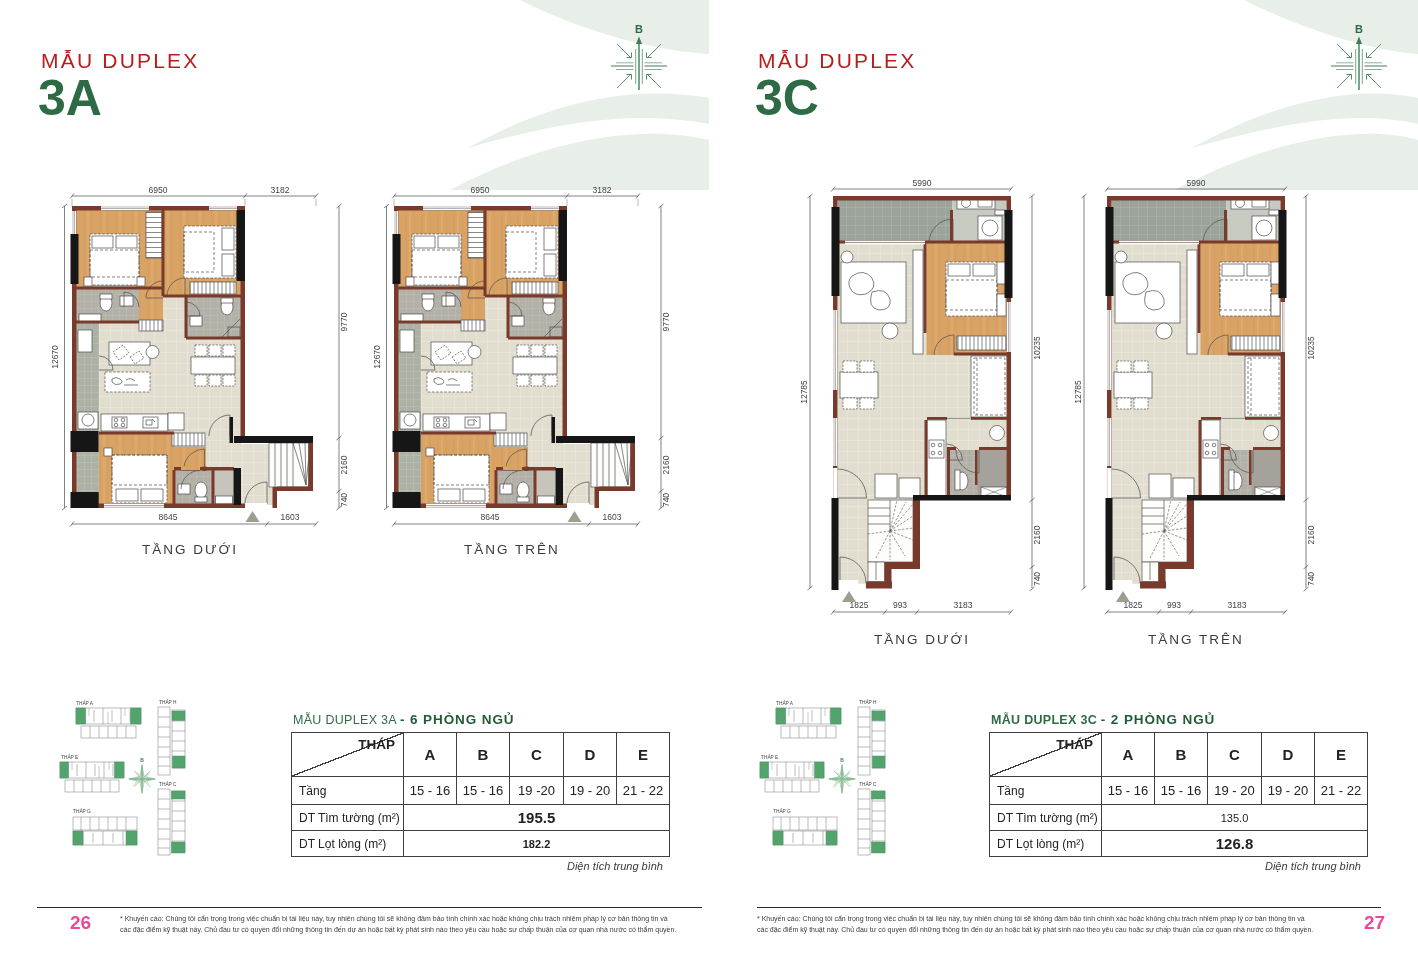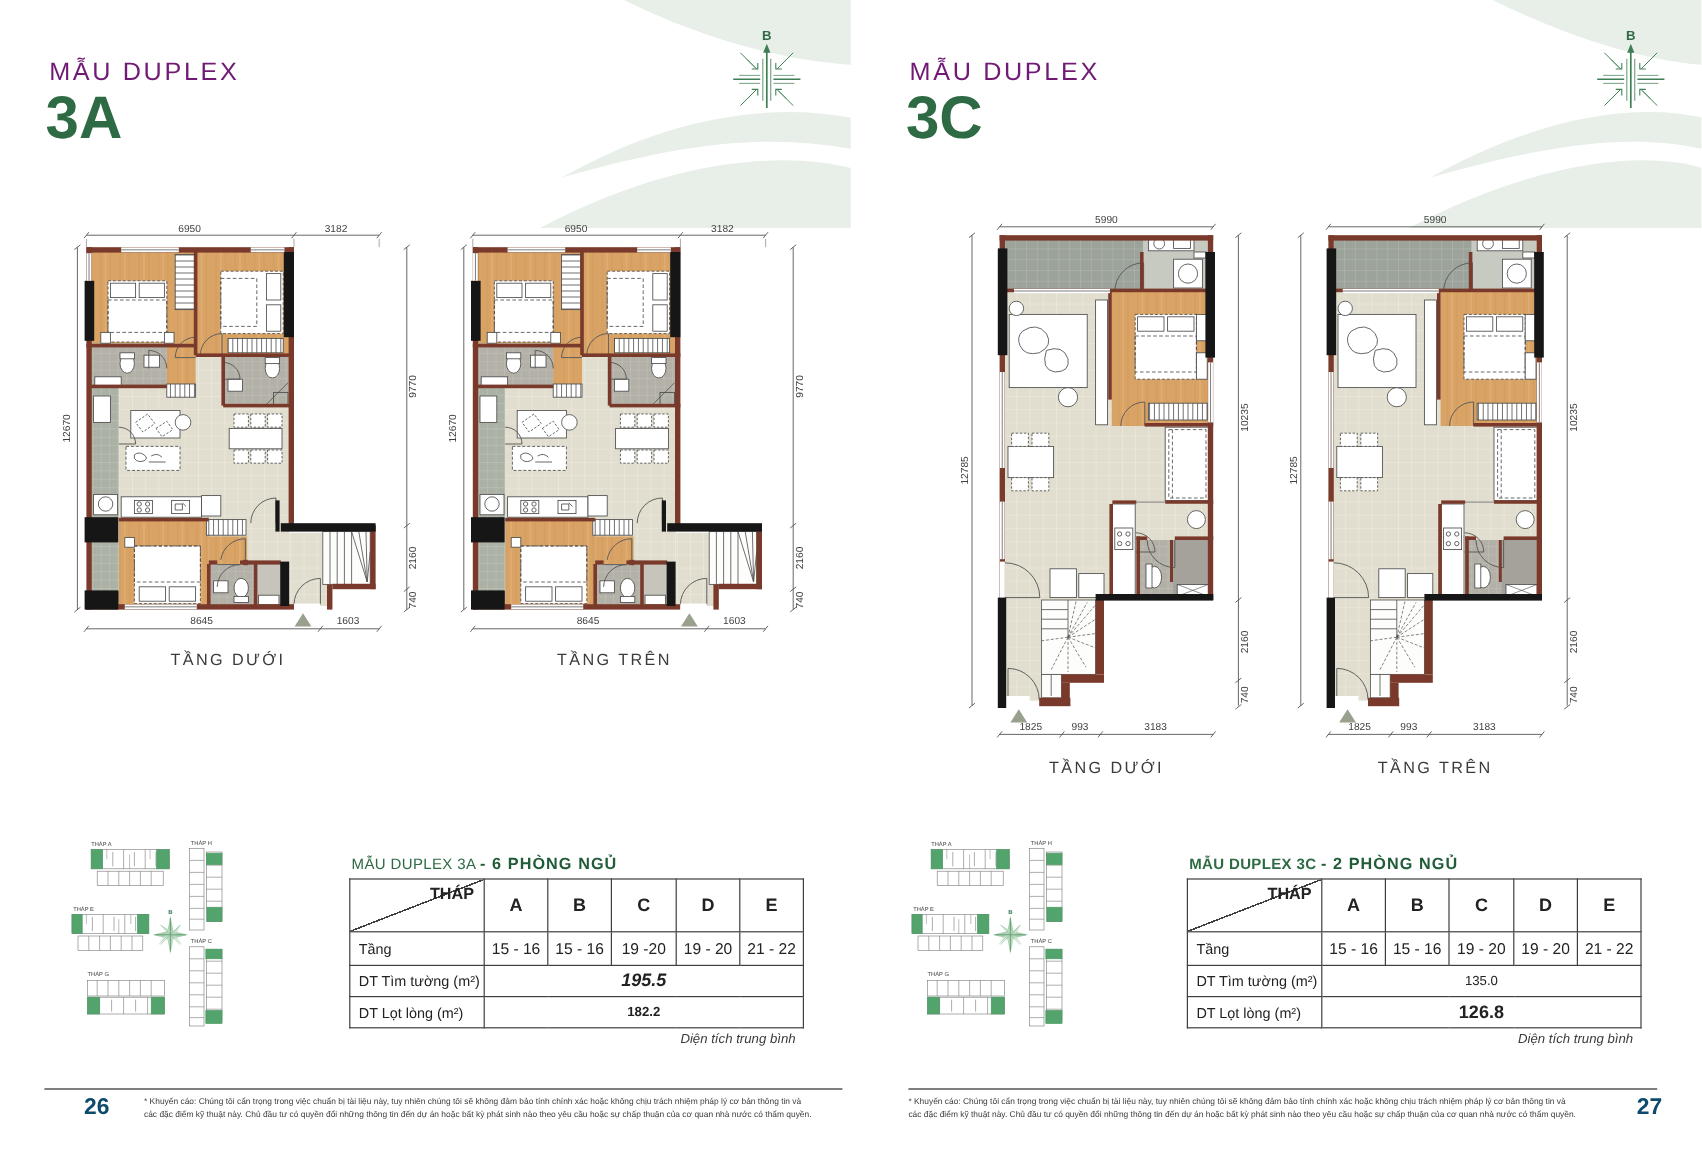--- a/index.html
+++ b/index.html
@@ -1,33 +1,33 @@
 <!DOCTYPE html>
 <html><head>
 <meta charset="utf-8">
 <style>
   html,body{margin:0;padding:0;}
   body{width:1418px;height:965px;position:relative;background:#fff;overflow:hidden;
        font-family:"Liberation Sans",sans-serif;}
   .abs{position:absolute;}
-  .ttl1{font-size:21px;letter-spacing:2.2px;color:#701a75;line-height:1;}
+  .ttl1{font-size:21px;letter-spacing:2.2px;color:#b91c1c;line-height:1;}
   .ttl2{font-size:50px;font-weight:bold;color:#2E6B45;letter-spacing:0px;line-height:1;}
   .tbl-title{font-size:12.5px;letter-spacing:0.3px;color:#2E6B45;white-space:nowrap;text-align:center;}
   .tbl-title b{color:#1F5C37;letter-spacing:0.9px;font-size:13.5px;}
   table.spec{border-collapse:collapse;table-layout:fixed;font-size:13px;color:#222;}
   table.spec td{border:1px solid #3f3f3f;text-align:center;vertical-align:middle;padding:0;}
   table.spec td.hd{font-weight:bold;font-size:15px;}
   table.spec td.lbl{text-align:left;padding-left:7px;font-size:12px;}
   td.diag{position:relative;}
   td.diag .dg{position:absolute;left:0;top:0;width:100%;height:100%;
      background:linear-gradient(to bottom right,transparent 49.2%,#3f3f3f 49.2%,#3f3f3f 50.8%,transparent 50.8%);}
   td.diag .tx{position:absolute;right:8px;top:4px;font-weight:bold;font-size:13.5px;}
   .note{font-style:italic;font-size:11px;color:#3a3a3a;}
   .fline{border-top:1.6px solid #2b2b2b;}
-  .pnum{font-size:19px;font-weight:bold;color:#0c4a6e;}
+  .pnum{font-size:19px;font-weight:bold;color:#ec4899;}
   .fnote{font-size:7px;line-height:11.2px;color:#3c3c3c;white-space:nowrap;}
   svg{position:absolute;left:0;top:0;}
 </style>
 </head>
 <body>
 
 <svg width="1418" height="965" viewBox="0 0 1418 965">
 <defs>
  <pattern id="gBeige" width="11" height="11" patternUnits="userSpaceOnUse">
    <rect width="11" height="11" fill="#E1DECF"></rect>
@@ -634,21 +634,21 @@
  <tr style="height:28px;">
   <td class="lbl">Tầng</td>
         <td>15 - 16</td>
         <td>15 - 16</td>
         <td>19 -20</td>
         <td>19 - 20</td>
         <td>21 - 22</td>
  </tr>
  <tr style="height:26px;">
   <td class="lbl">DT Tìm tường (m²)</td>
-        <td colspan="5" style="font-weight:bold;font-size:15px;font-style:italic;">195.5</td>
+        <td colspan="5" style="font-weight:bold;font-size:15px;">195.5</td>
  </tr>
  <tr style="height:26px;">
   <td class="lbl">DT Lọt lòng (m²)</td>
         <td colspan="5" style="font-weight:bold;font-size:11px;">182.2</td>
  </tr>
 </tbody>
   </table>
 
 <div class="abs note" style="left:291px;top:860px;width:372px;text-align:right;">Diện tích trung bình</div>
 

